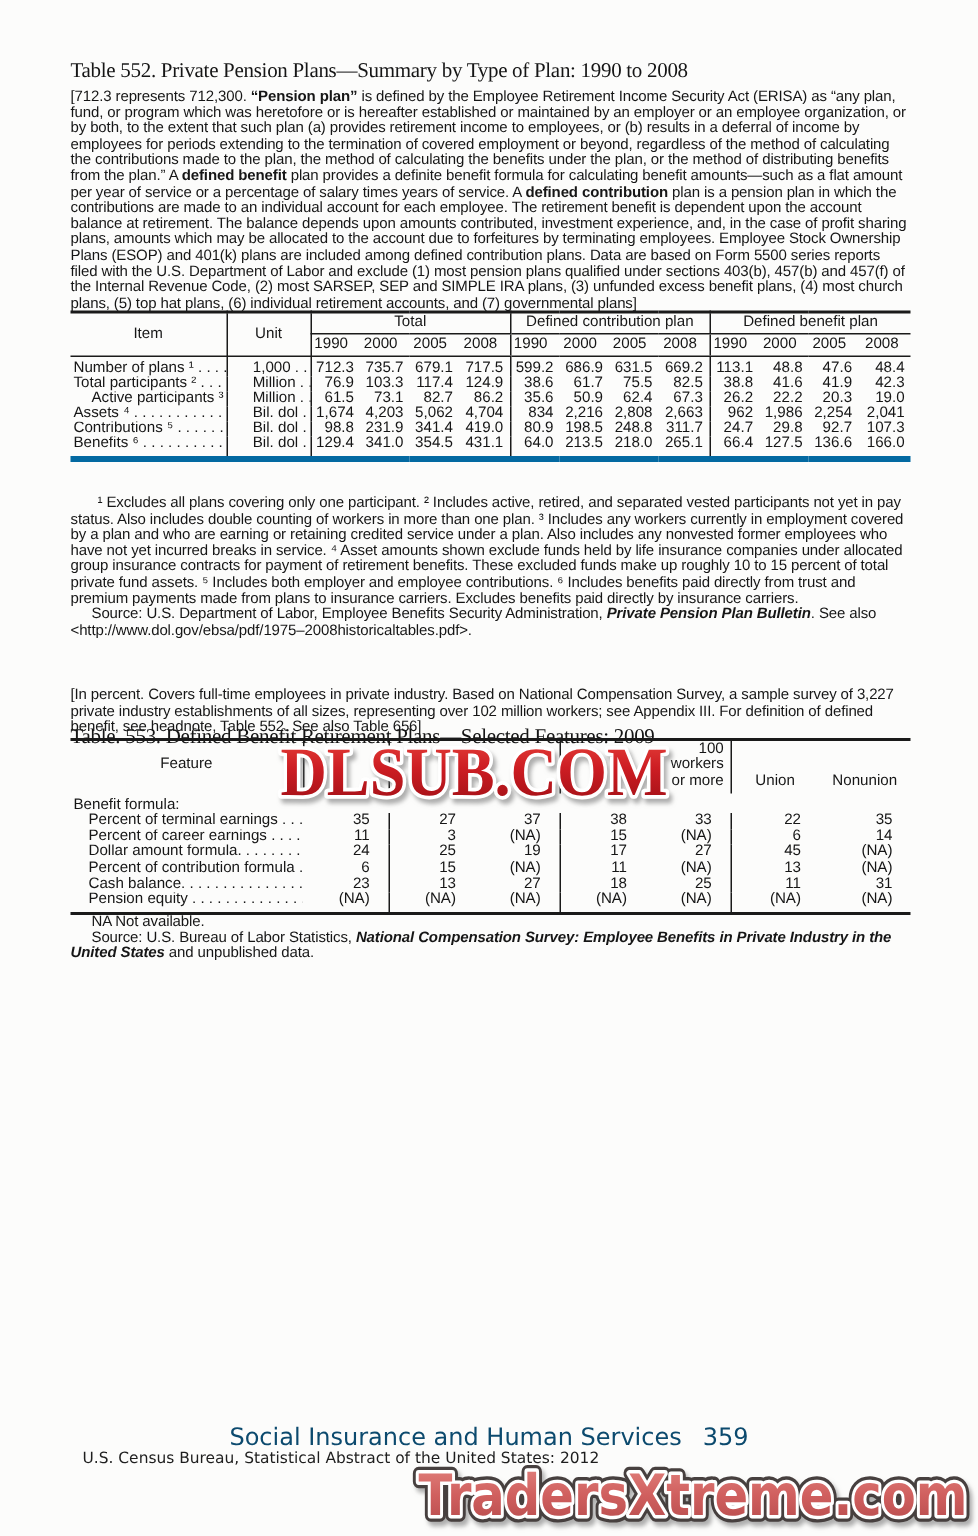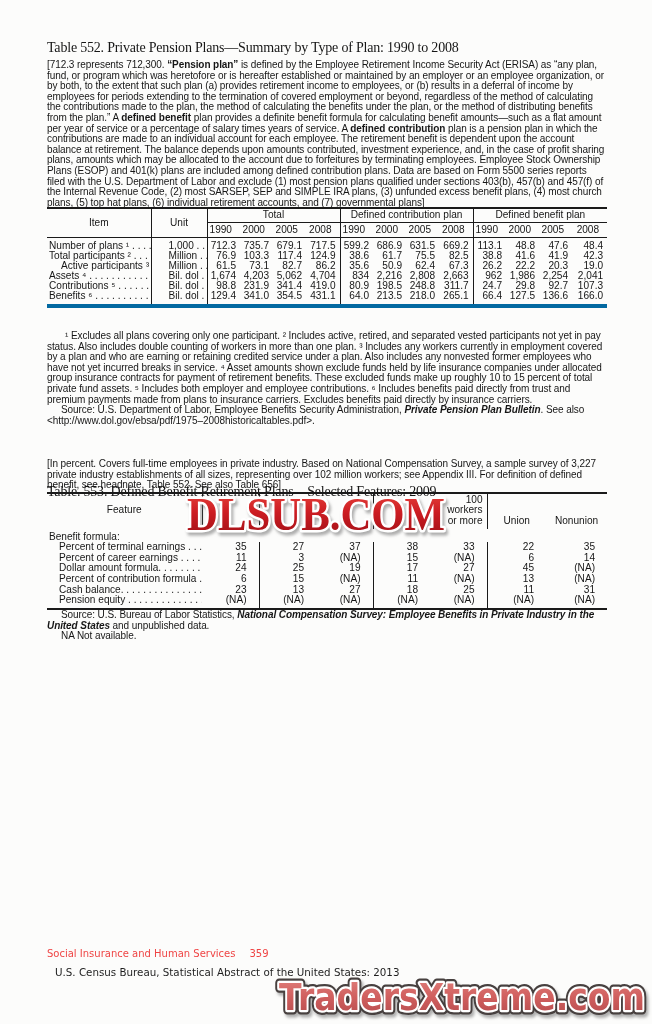--- a/index.html
+++ b/index.html
@@ -73,21 +73,21 @@
 
   
   #t553 td { height: 10.6px; }
   #t553 td.lbl { text-align: left; padding-left: 2px; white-space: nowrap; overflow: hidden; }
   #t553 td.lbl.ind { padding-left: 12px; }
   #t553 td.section { text-align: left; padding-left: 2px; padding-top: 3px; height: 13px; }
   #t553 td.num { text-align: right; padding-right: 12px; }
   #t553 tbody tr:last-child td { padding-bottom: 3px; }
 
   
-  .footer-right { font-family:"DejaVu Sans","Liberation Sans",sans-serif; font-size: 10px; color:#ef4444; text-align: left; }
+  .footer-right { font-family:"DejaVu Sans","Liberation Sans",sans-serif; font-size: 16px; color:#0c4a6e; text-align: center; }
   .footer-right .pageno { margin-left: 14px; }
   .footer-left { font-family:"DejaVu Sans","Liberation Sans",sans-serif; font-size: 10.3px; color:#1e1e1e; }
 
   
   .wm { pointer-events: none; }
   .wm-top { mix-blend-mode: multiply; opacity: .95; }
   .wm-mid, .wm-bot { filter: drop-shadow(2px 3px 1.5px rgba(110,110,110,.55)); }
 </style>
 </head>
 <body>
@@ -335,28 +335,28 @@
           <td class="num gr">(NA)</td>
           <td class="num">(NA)</td>
           <td class="num gr">(NA)</td>
           <td class="num">(NA)</td>
           <td class="num">(NA)</td>
         </tr>
       </tbody>
   </table>
 
   <div class="abs notes" style="left:47px; top:610px; width:560px;">
+    <p>NA Not available.</p>
     <p><span>Source: U.S. Bureau of Labor Statistics, </span><span class="seg-i">National Compensation Survey: Employee Benefits in Private Industry in the United States</span><span> and unpublished data.</span></p>
-    <p>NA Not available.</p>
   </div>
 
   <div class="abs footer-right" style="left:47px; top:948px; width:558px;">
     <span>Social Insurance and Human Services</span><span class="pageno">359</span>
   </div>
-  <div class="abs footer-left" style="left:55px; top:966px;">U.S. Census Bureau, Statistical Abstract of the United States: 2013</div>
+  <div class="abs footer-left" style="left:55px; top:966px;">U.S. Census Bureau, Statistical Abstract of the United States: 2012</div>
 
 
   <div class="abs wm wm-mid" style="left:182px; top:486px; width:290px; height:58px;">
     <svg width="290" height="58" viewBox="0 0 290 58">
       <defs>
         <linearGradient id="gRed" x1="0" y1="0" x2="0" y2="1">
           <stop offset="0" stop-color="#e8453d"></stop>
           <stop offset="0.45" stop-color="#cd1d23"></stop>
           <stop offset="1" stop-color="#9c0e15"></stop>
         </linearGradient>

